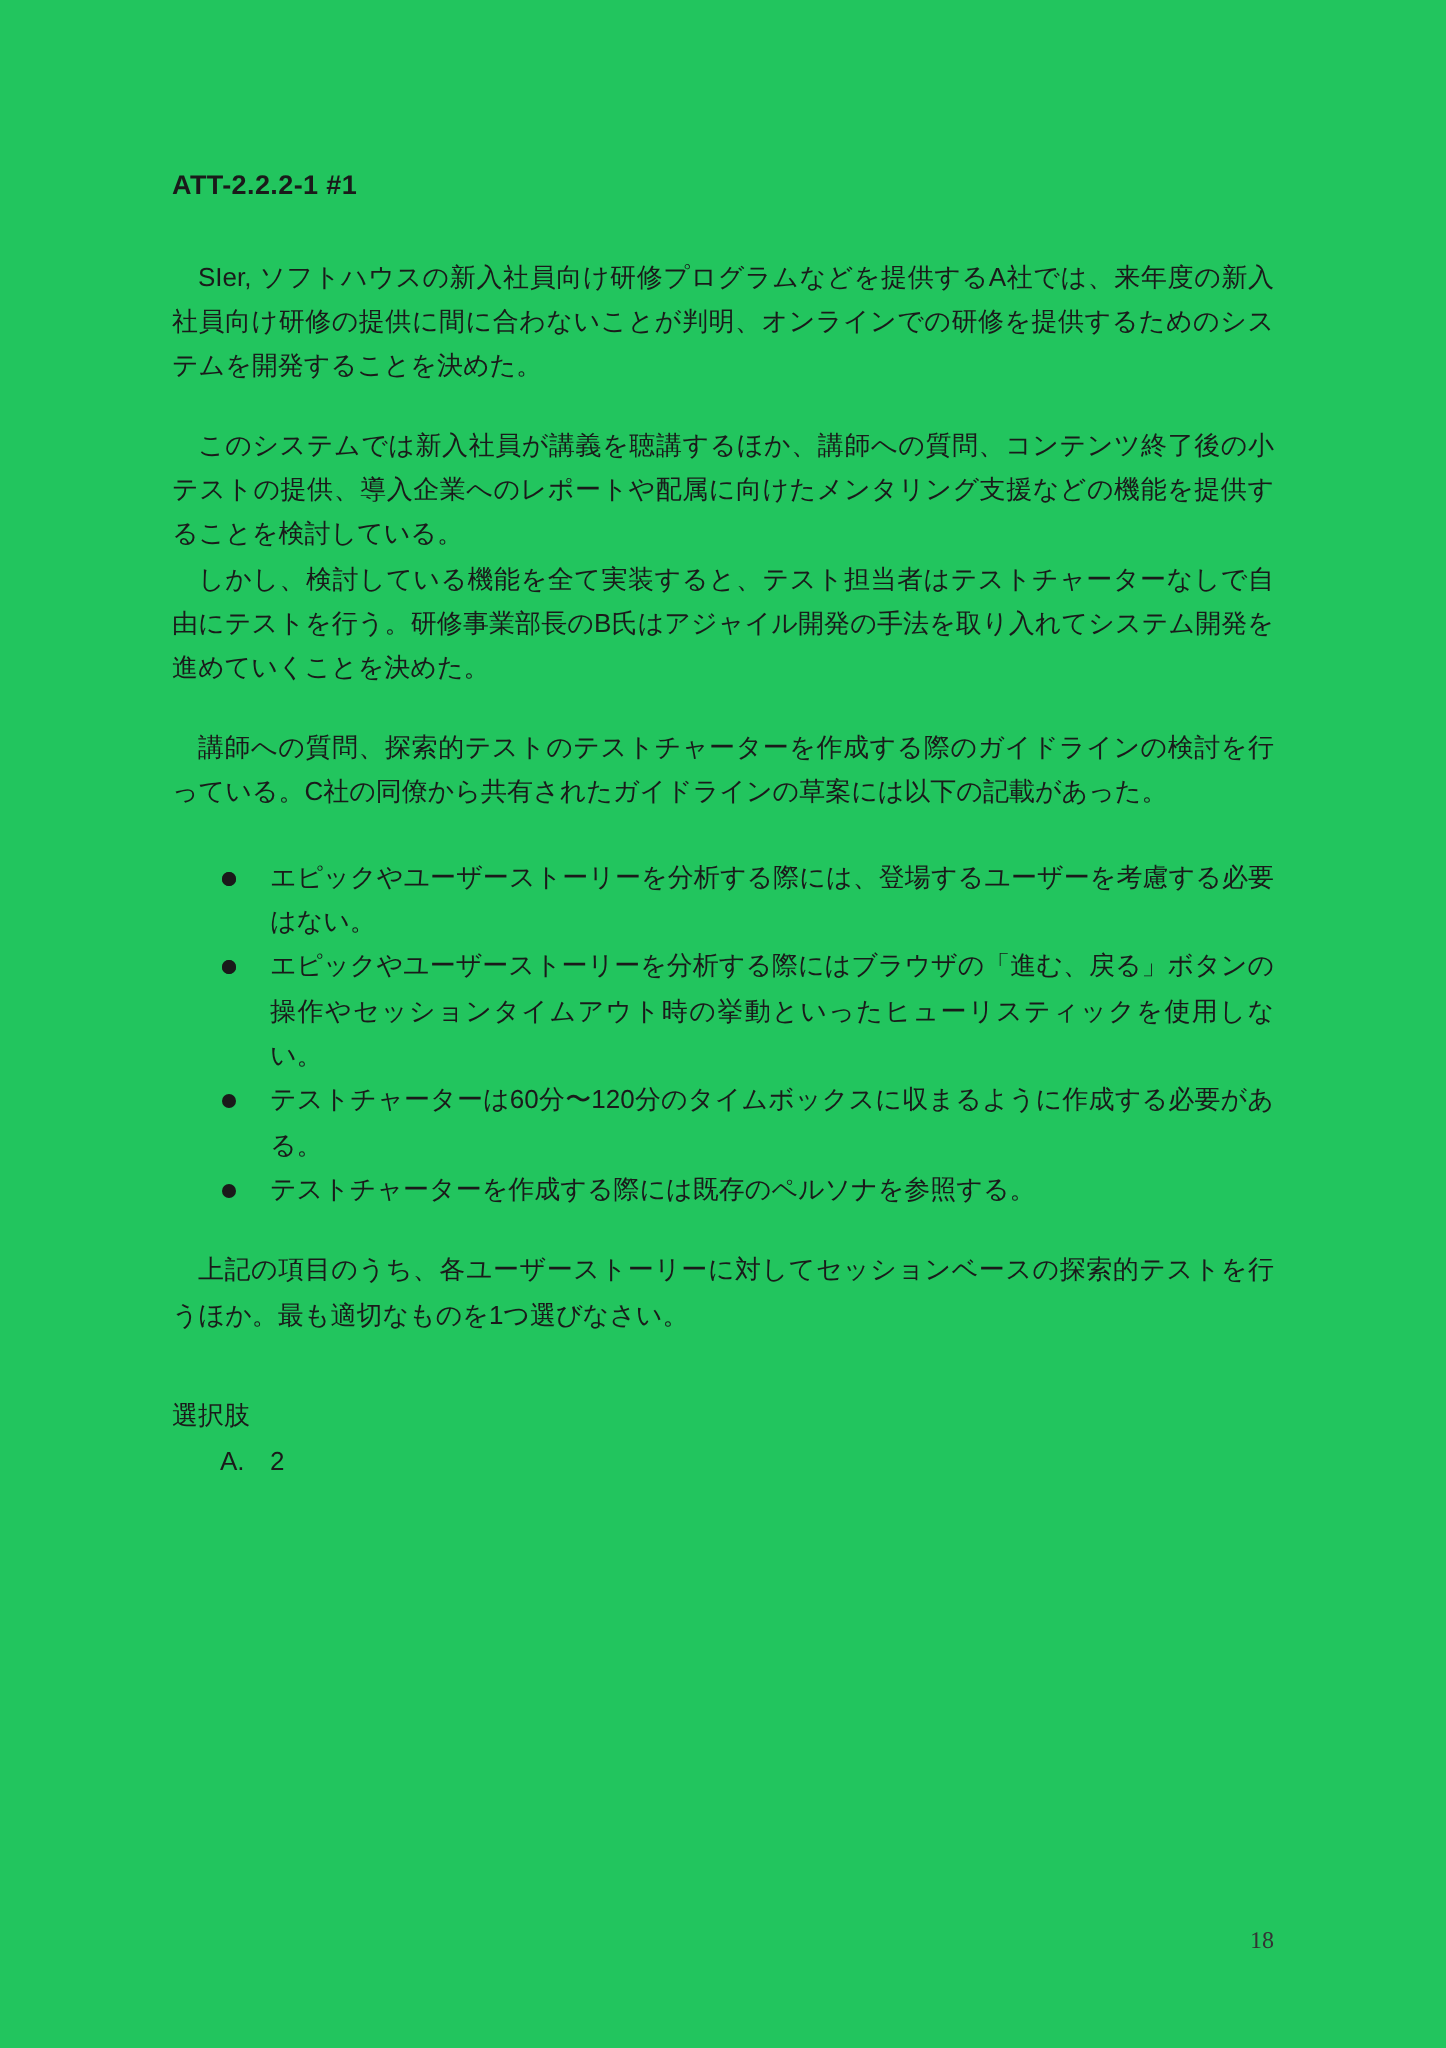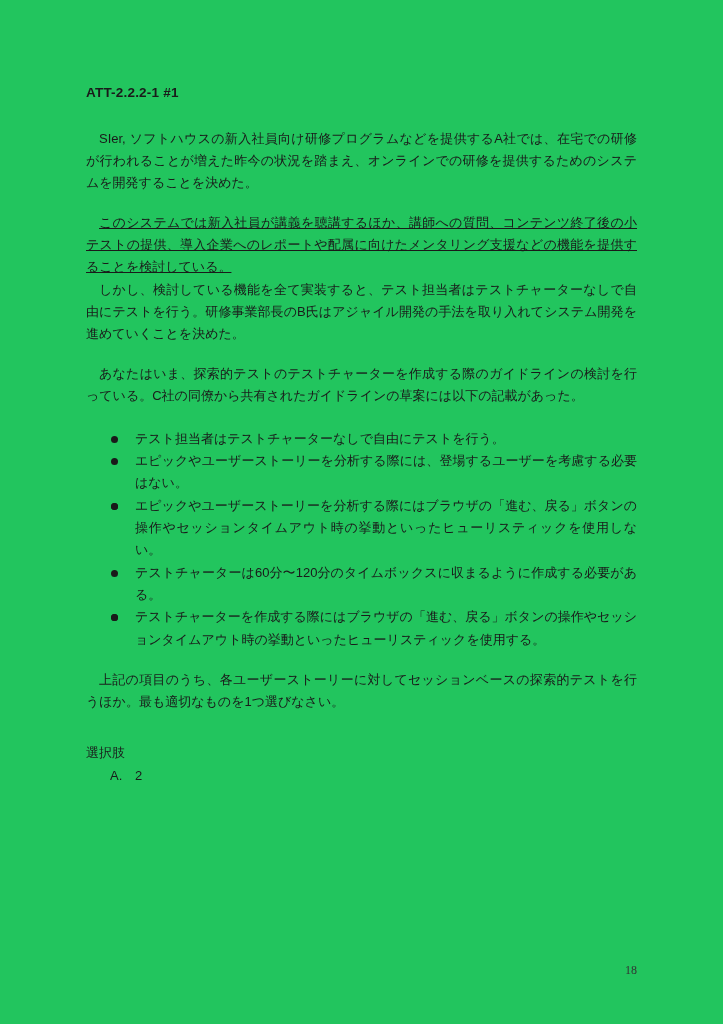--- a/index.html
+++ b/index.html
@@ -35,21 +35,20 @@
   .para {
     font-size: 13px;
     line-height: 1.72;
     margin: 0 0 17px 0;
     text-align: justify;
     text-justify: inter-character;
     text-indent: 1em;
   }
   .para.tight {
     margin-bottom: 0;
-    text-decoration: underline;
   }
   .bullet-list {
     list-style: none;
     margin: 20px 0 18px 0;
     padding: 0;
   }
   .bullet-item {
     position: relative;
     font-size: 13px;
     line-height: 1.72;
@@ -108,56 +107,52 @@
 </style>
 </head>
 <body>
 
 <div class="page">
 
   <div class="content">
 
     <h1 class="doc-title">ATT-2.2.2-1 #1</h1>
 
-    <p class="para">SIer, ソフトハウスの新入社員向け研修プログラムなどを提供するA社では、在宅での研修が行われることが増えた昨今の状況を踏まえ、オンラインでの研修を提供するためのシステムを開発することを決めた。</p>
+    <p class="para">SIer, ソフトハウスの新入社員向け研修プログラムなどを提供するA社では、来年度の新入社員向け研修の提供に間に合わないことが判明、オンラインでの研修を提供するためのシステムを開発することを決めた。</p>
 
     <p class="para tight">このシステムでは新入社員が講義を聴講するほか、講師への質問、コンテンツ終了後の小テストの提供、導入企業へのレポートや配属に向けたメンタリング支援などの機能を提供することを検討している。</p>
 
     <p class="para">しかし、検討している機能を全て実装すると、テスト担当者はテストチャーターなしで自由にテストを行う。研修事業部長のB氏はアジャイル開発の手法を取り入れてシステム開発を進めていくことを決めた。</p>
 
 
 
-    <p class="para">あなたはいま、探索的テストのテストチャーターを作成する際のガイドラインの検討を行っている。C社の同僚から共有されたガイドラインの草案には以下の記載があった。</p>
+    <p class="para">講師への質問、探索的テストのテストチャーターを作成する際のガイドラインの検討を行っている。C社の同僚から共有されたガイドラインの草案には以下の記載があった。</p>
 
     <ul class="bullet-list">
       <li class="bullet-item">
         <span class="bullet-marker"></span>
-        <span>テスト担当者はテストチャーターなしで自由にテストを行う。</span>
       </li>
       <li class="bullet-item">
         <span class="bullet-marker"></span>
         <span>エピックやユーザーストーリーを分析する際には、登場するユーザーを考慮する必要はない。</span>
       </li>
       <li class="bullet-item">
         <span class="bullet-marker"></span>
       </li>
       <li class="bullet-item">
         <span class="bullet-marker"></span>
         <span>エピックやユーザーストーリーを分析する際にはブラウザの「進む、戻る」ボタンの操作やセッションタイムアウト時の挙動といったヒューリスティックを使用しない。</span>
       </li>
       <li class="bullet-item">
         <span class="bullet-marker"></span>
         <span>テストチャーターは60分〜120分のタイムボックスに収まるように作成する必要がある。</span>
       </li>
       <li class="bullet-item">
         <span class="bullet-marker"></span>
-      </li>
-      <li class="bullet-item">
-        <span class="bullet-marker"></span>
-        <span>テストチャーターを作成する際にはブラウザの「進む、戻る」ボタンの操作やセッションタイムアウト時の挙動といったヒューリスティックを使用する。</span>
+        <span>テストチャーターを作成する際には既存のペルソナを参照する。</span>
       </li>
     </ul>
 
     <p class="para">上記の項目のうち、各ユーザーストーリーに対してセッションベースの探索的テストを行うほか。最も適切なものを1つ選びなさい。</p>
 
     <p class="choices-heading">選択肢</p>
 
     <ul class="choices-list">
       <li class="choice-item">
         <span class="choice-letter">A.</span>

